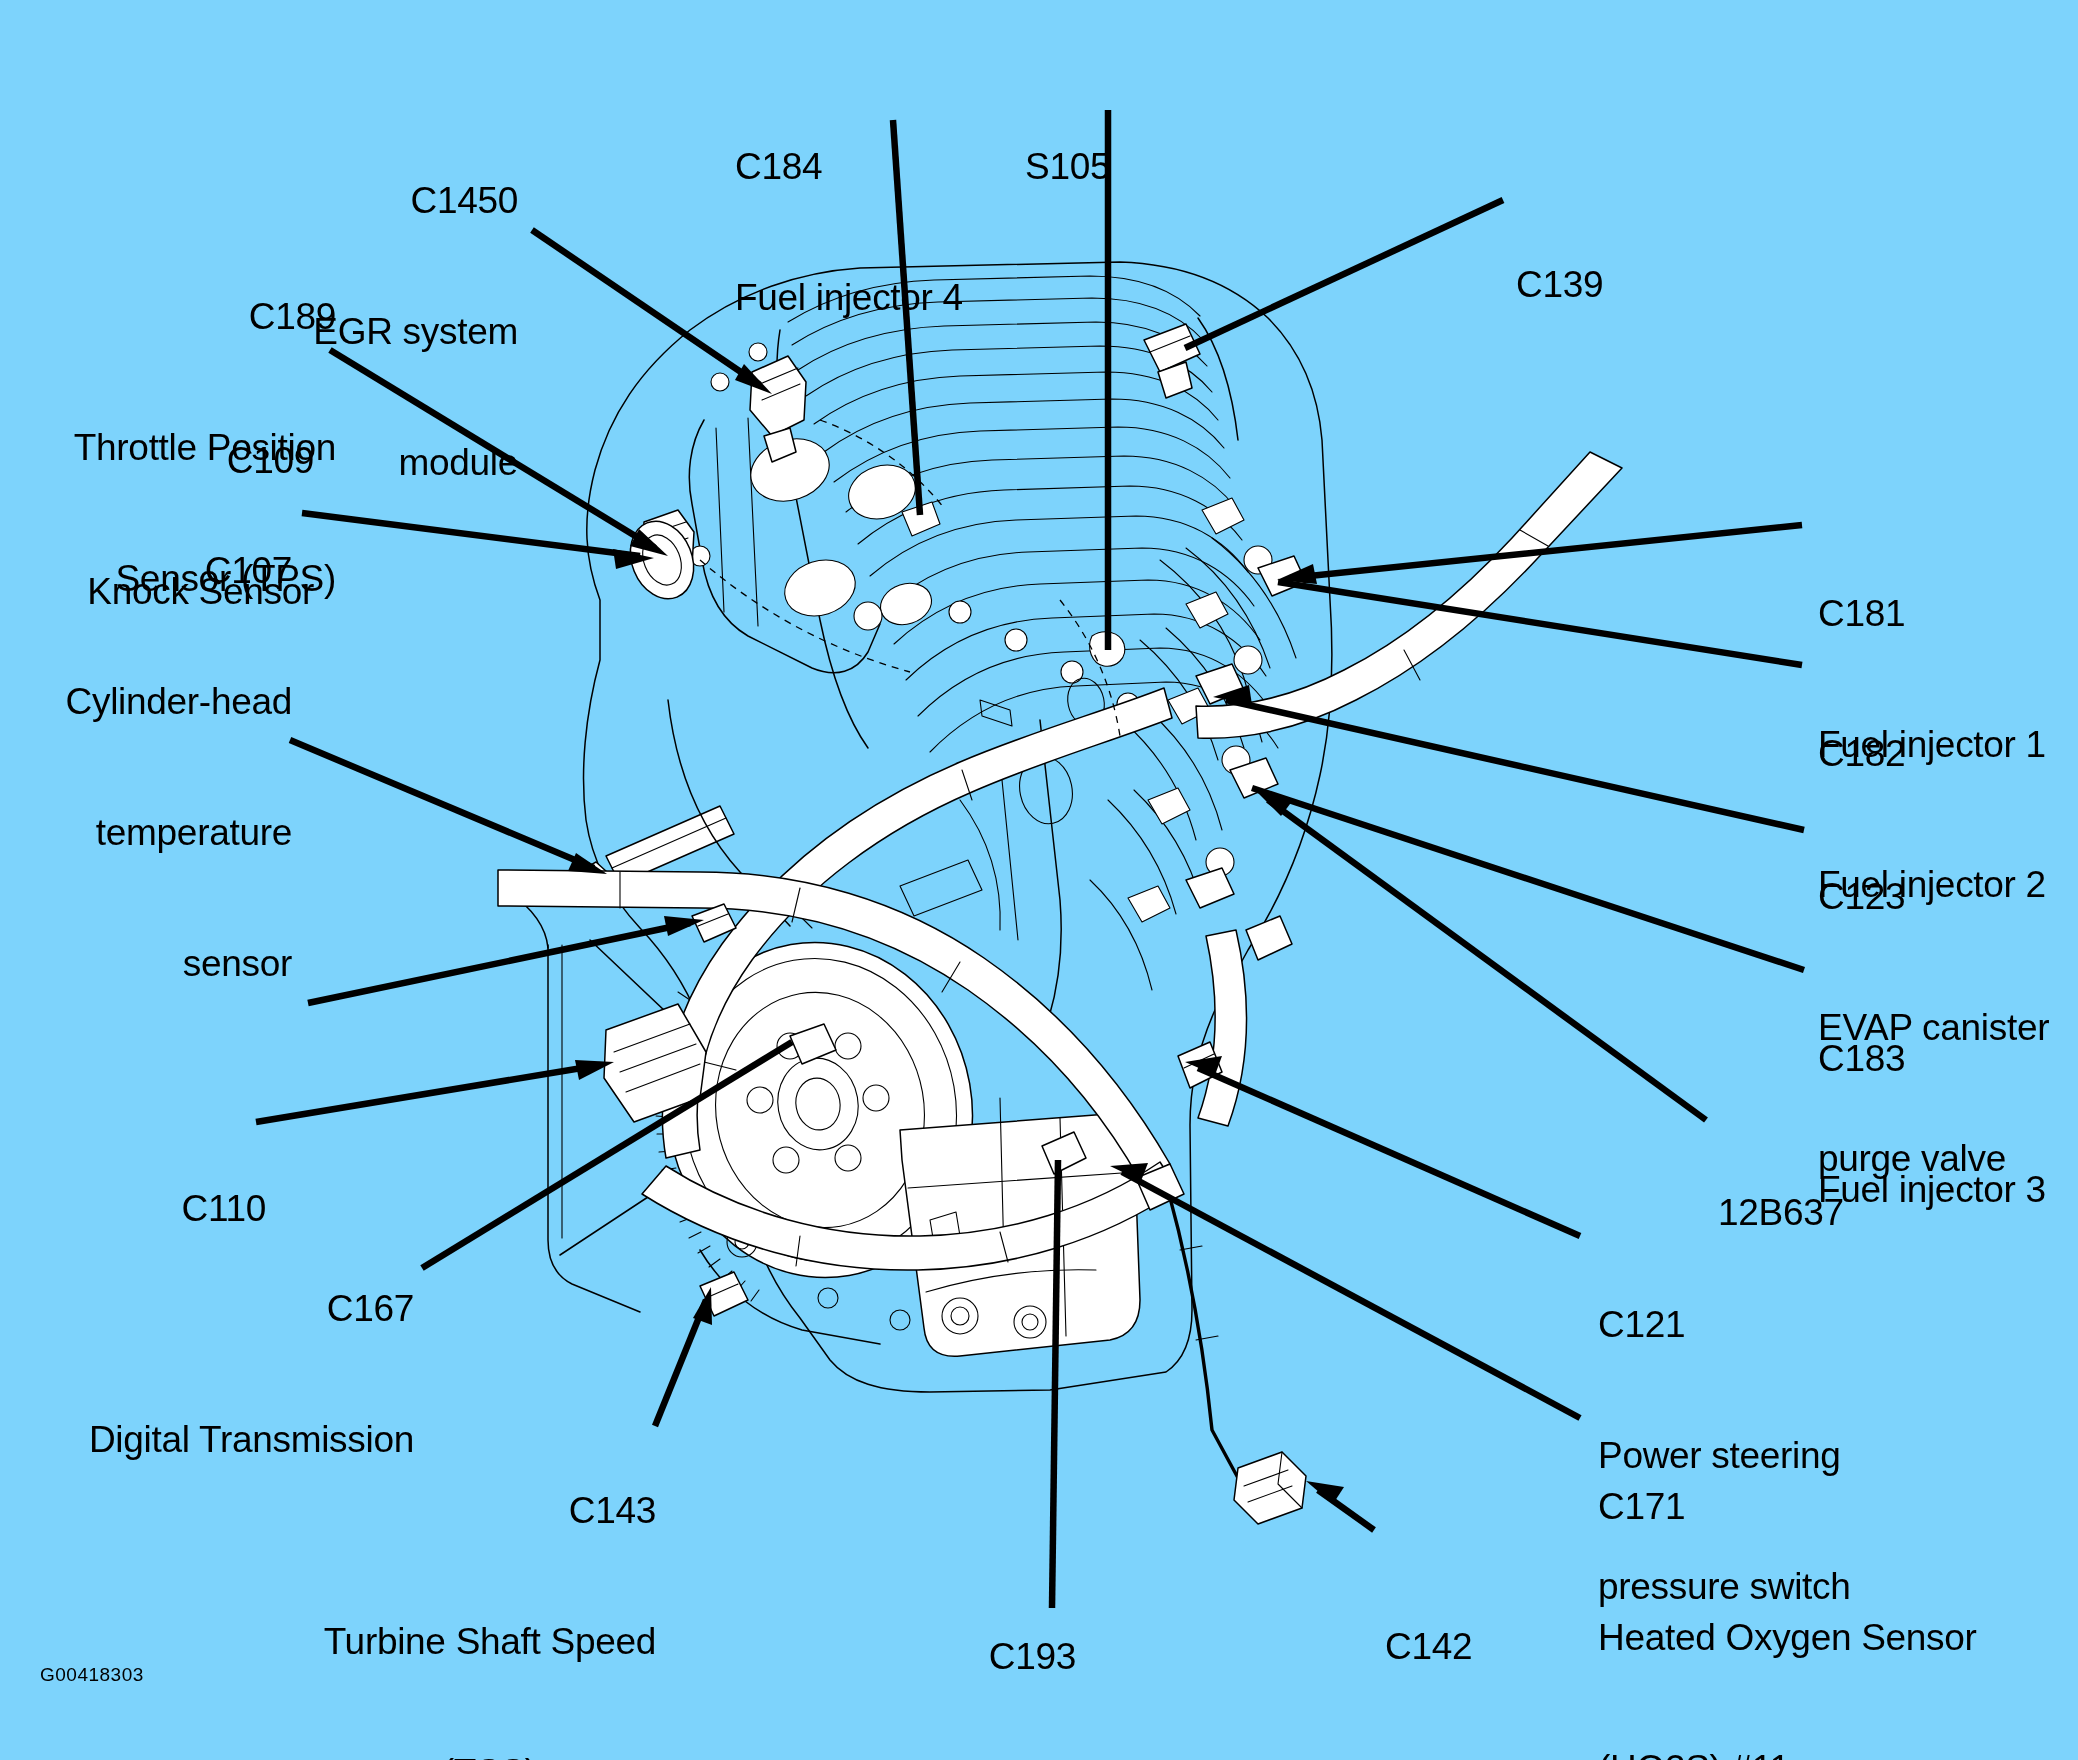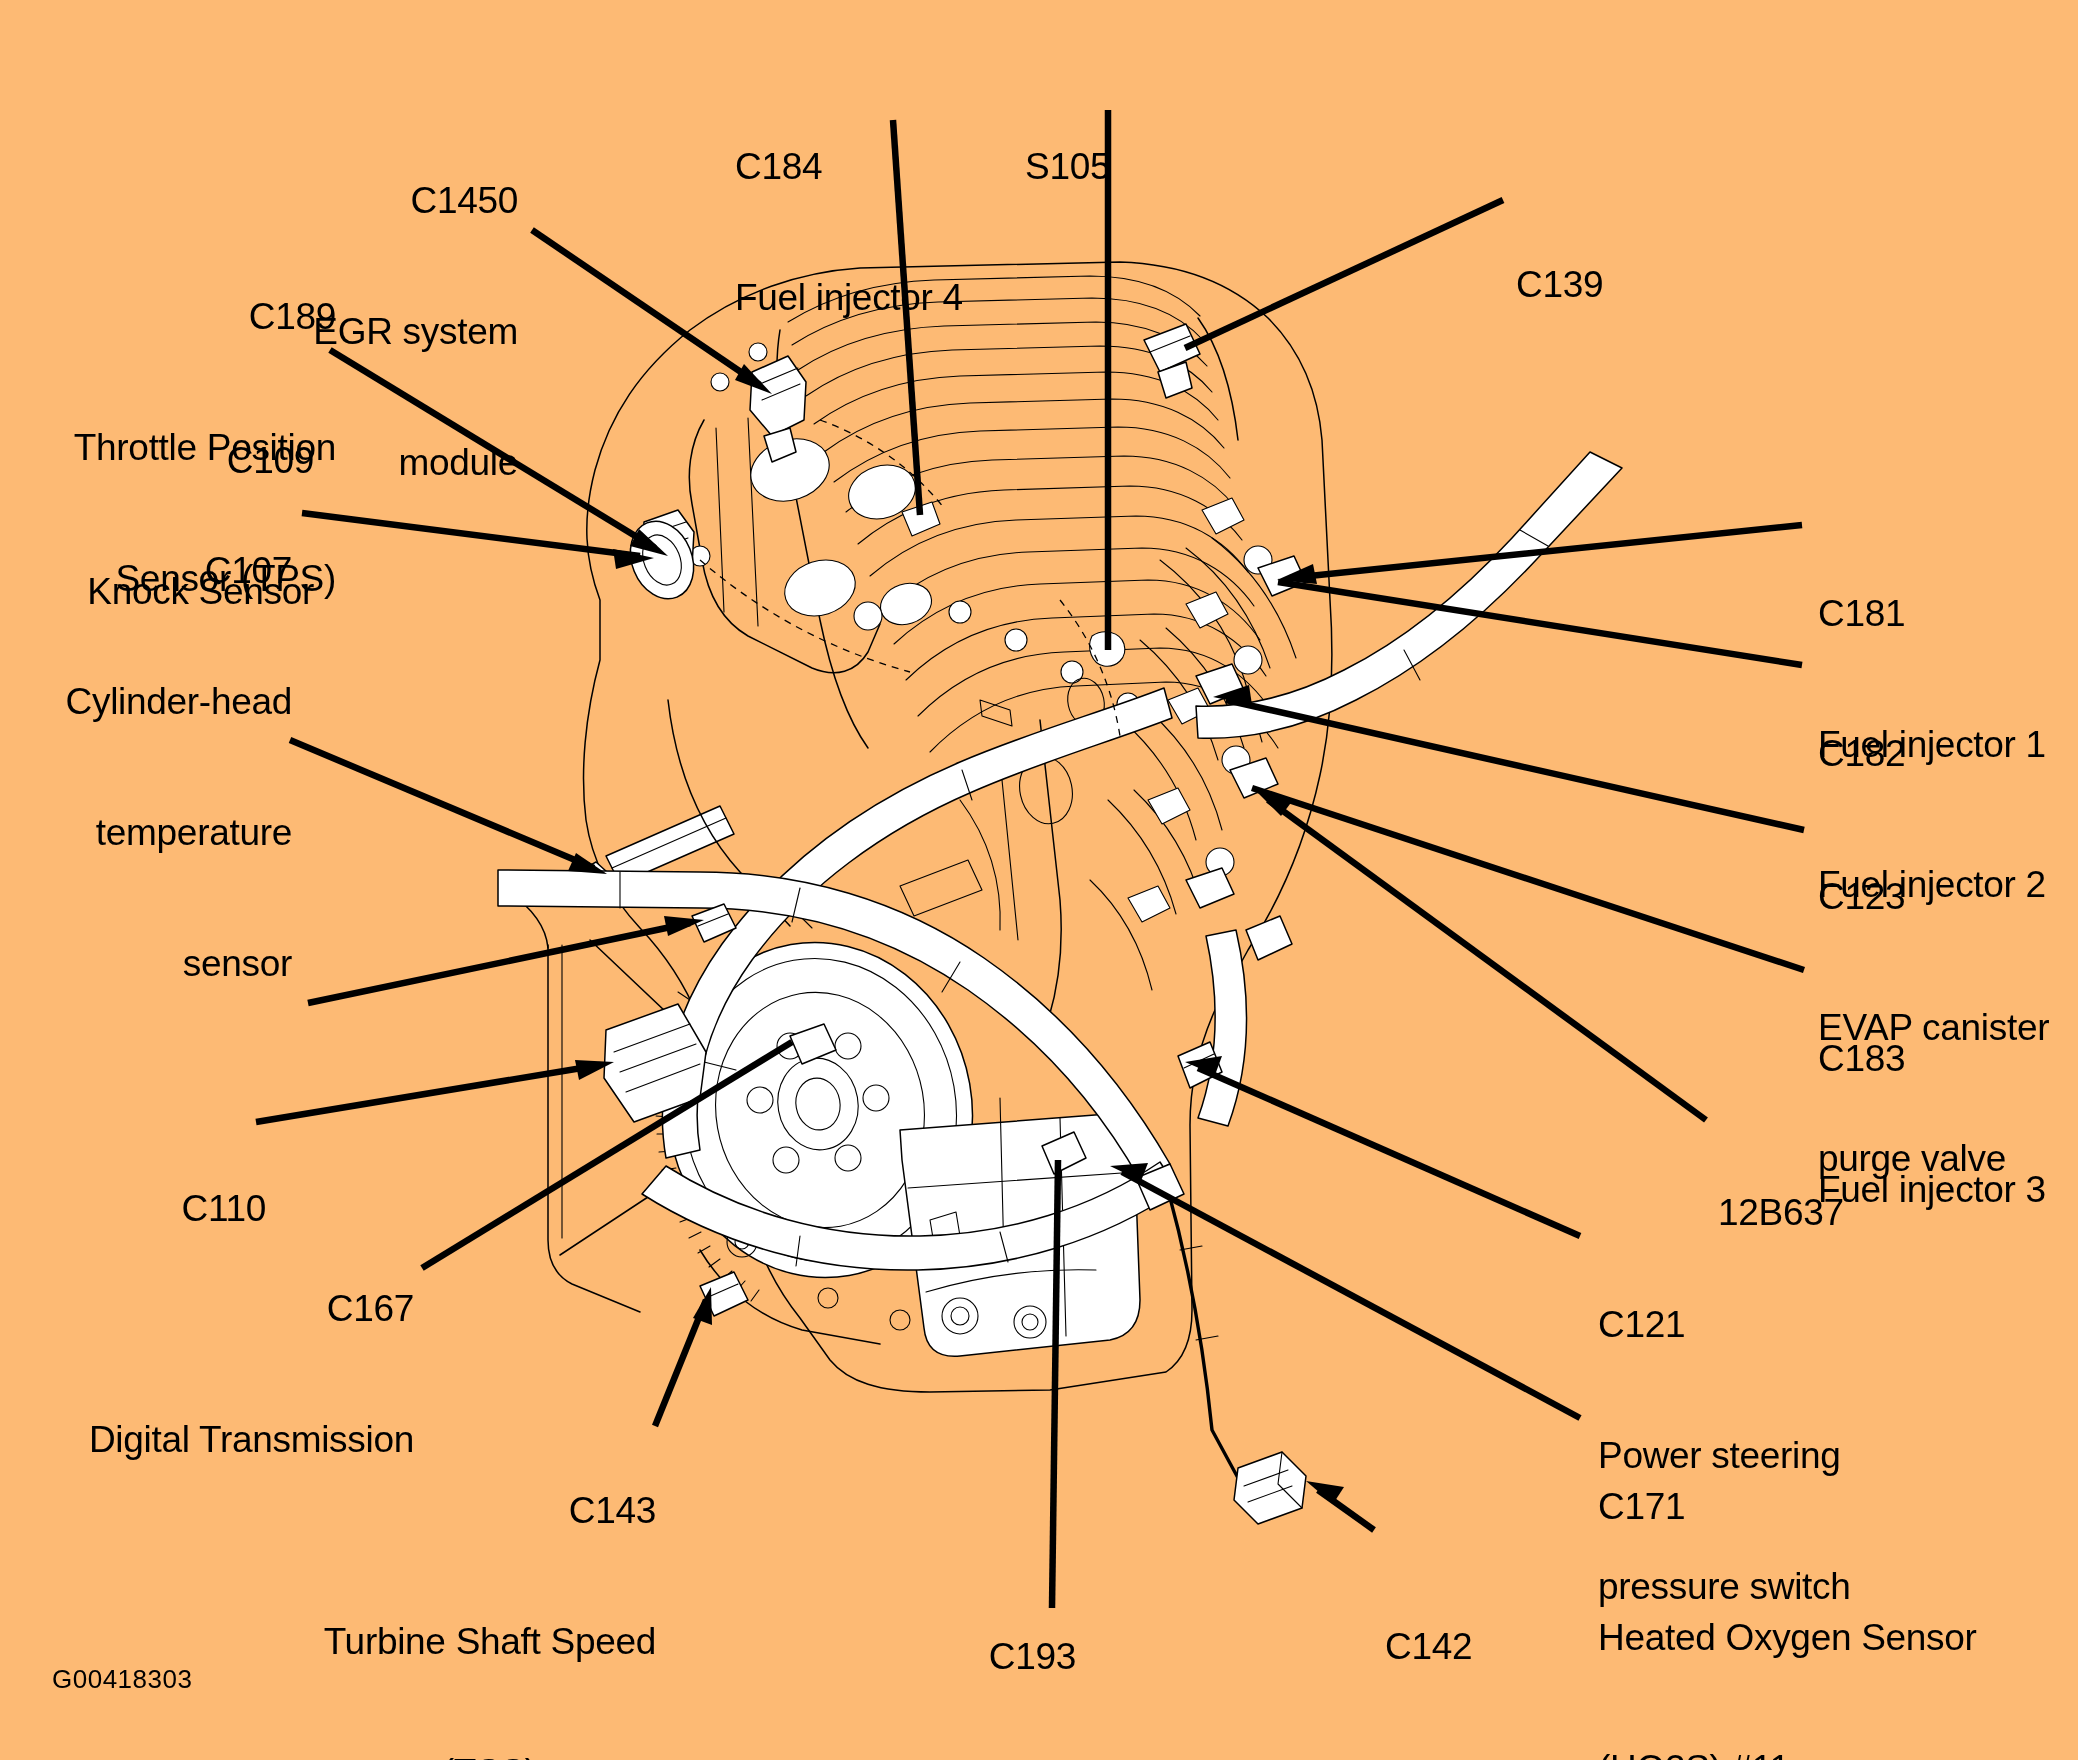--- a/index.html
+++ b/index.html
@@ -1,42 +1,41 @@
 <!DOCTYPE html>
 <html><head>
 <meta charset="utf-8">
 <style>
   html,body{margin:0;padding:0;background:#ffffff;}
   #page{
     position:relative;
     width:2078px;height:1760px;
-    background:#fdba74;
+    background:#7dd3fc;
     font-family:"Liberation Sans", sans-serif;
     overflow:hidden;
   }
   
   .label{
     position:absolute;
     font-family:"Liberation Sans", sans-serif;
     font-size:37px;
     line-height:1.18;
     color:#000000;
     white-space:pre;
     letter-spacing:-0.3px;
   }
   .label.tr{text-align:right;}
   .label.tl{text-align:left;}
   .label.tc{text-align:left;}
   .figid{
     position:absolute;
-    font-size:26px;
+    font-size:19px;
     letter-spacing:0.5px;
     color:#000;
     font-family:"Liberation Sans", sans-serif;
-    margin-left:12px;
   }
   
   #art,#leaders{
     position:absolute;left:0;top:0;width:2078px;height:1760px;
   }
   #art{z-index:1;}
   #leaders{z-index:3;}
   .label{z-index:4;}
   .figid{z-index:4;}
   .ln{fill:none;stroke:#000;stroke-width:1.5;stroke-linecap:round;stroke-linejoin:round;}

